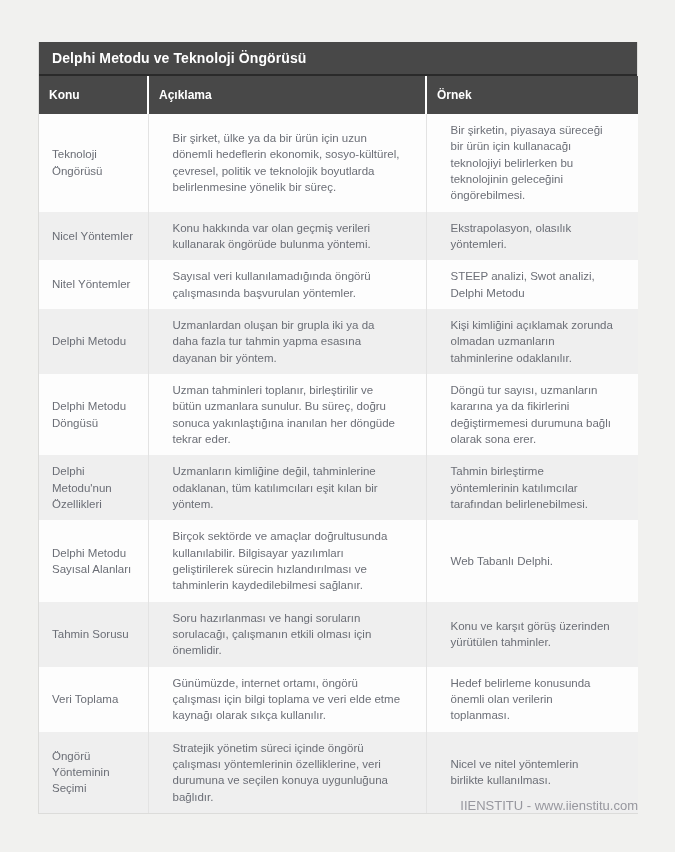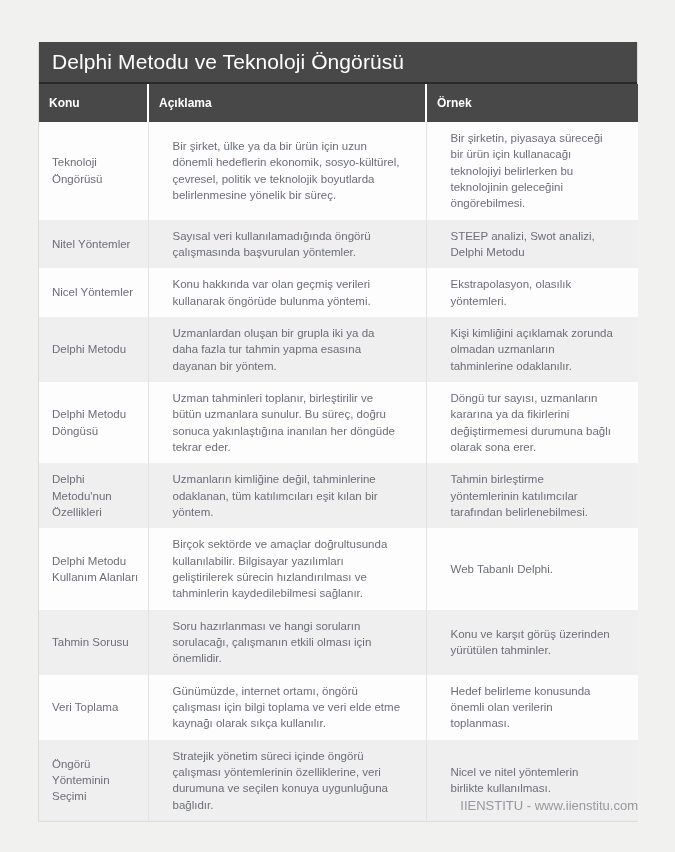--- a/index.html
+++ b/index.html
@@ -25,22 +25,22 @@
     left: 38px;
     top: 42px;
     width: 600px;
     background: var(--row-bg);
     border: 1px solid #dcdcda;
     border-top: none;
   }
   .card-title {
     background: var(--header-bg);
     color: var(--header-text);
-    font-size: 21px;
-    font-weight: normal;
+    font-size: 14px;
+    font-weight: bold;
     padding: 8px 13px;
     letter-spacing: 0.1px;
     border-bottom: 2px solid #2a2a2a;
   }
   table {
     width: 100%;
     border-collapse: collapse;
     table-layout: fixed;
   }
   col.c-konu { width: 109px; }
@@ -97,29 +97,29 @@
       </tr>
     </thead>
     <tbody id="table-body">
   <tr>
     <td class="konu">Teknoloji Öngörüsü</td>
     <td class="aciklama">Bir şirket, ülke ya da bir ürün için uzun dönemli hedeflerin ekonomik, sosyo-kültürel, çevresel, politik ve teknolojik boyutlarda belirlenmesine yönelik bir süreç.</td>
     <td class="ornek">Bir şirketin, piyasaya süreceği bir ürün için kullanacağı teknolojiyi belirlerken bu teknolojinin geleceğini öngörebilmesi.</td>
   </tr>
 
   <tr>
+    <td class="konu">Nicel Yöntemler</td>
+    <td class="aciklama">Konu hakkında var olan geçmiş verileri kullanarak öngörüde bulunma yöntemi.</td>
+    <td class="ornek">Ekstrapolasyon, olasılık yöntemleri.</td>
+  </tr>
+
+  <tr>
     <td class="konu">Nitel Yöntemler</td>
     <td class="aciklama">Sayısal veri kullanılamadığında öngörü çalışmasında başvurulan yöntemler.</td>
     <td class="ornek">STEEP analizi, Swot analizi, Delphi Metodu</td>
-  </tr>
-
-  <tr>
-    <td class="konu">Nicel Yöntemler</td>
-    <td class="aciklama">Konu hakkında var olan geçmiş verileri kullanarak öngörüde bulunma yöntemi.</td>
-    <td class="ornek">Ekstrapolasyon, olasılık yöntemleri.</td>
   </tr>
 
   <tr>
     <td class="konu">Delphi Metodu</td>
     <td class="aciklama">Uzmanlardan oluşan bir grupla iki ya da daha fazla tur tahmin yapma esasına dayanan bir yöntem.</td>
     <td class="ornek">Kişi kimliğini açıklamak zorunda olmadan uzmanların tahminlerine odaklanılır.</td>
   </tr>
 
   <tr>
     <td class="konu">Delphi Metodu Döngüsü</td>
@@ -127,21 +127,21 @@
     <td class="ornek">Döngü tur sayısı, uzmanların kararına ya da fikirlerini değiştirmemesi durumuna bağlı olarak sona erer.</td>
   </tr>
 
   <tr>
     <td class="konu">Delphi Metodu'nun Özellikleri</td>
     <td class="aciklama">Uzmanların kimliğine değil, tahminlerine odaklanan, tüm katılımcıları eşit kılan bir yöntem.</td>
     <td class="ornek">Tahmin birleştirme yöntemlerinin katılımcılar tarafından belirlenebilmesi.</td>
   </tr>
 
   <tr>
-    <td class="konu">Delphi Metodu Kullanım Alanları</td>
+    <td class="konu">Delphi Metodu Sayısal Alanları</td>
     <td class="aciklama">Birçok sektörde ve amaçlar doğrultusunda kullanılabilir. Bilgisayar yazılımları geliştirilerek sürecin hızlandırılması ve tahminlerin kaydedilebilmesi sağlanır.</td>
     <td class="ornek">Web Tabanlı Delphi.</td>
   </tr>
 
   <tr>
     <td class="konu">Tahmin Sorusu</td>
     <td class="aciklama">Soru hazırlanması ve hangi soruların sorulacağı, çalışmanın etkili olması için önemlidir.</td>
     <td class="ornek">Konu ve karşıt görüş üzerinden yürütülen tahminler.</td>
   </tr>
 

